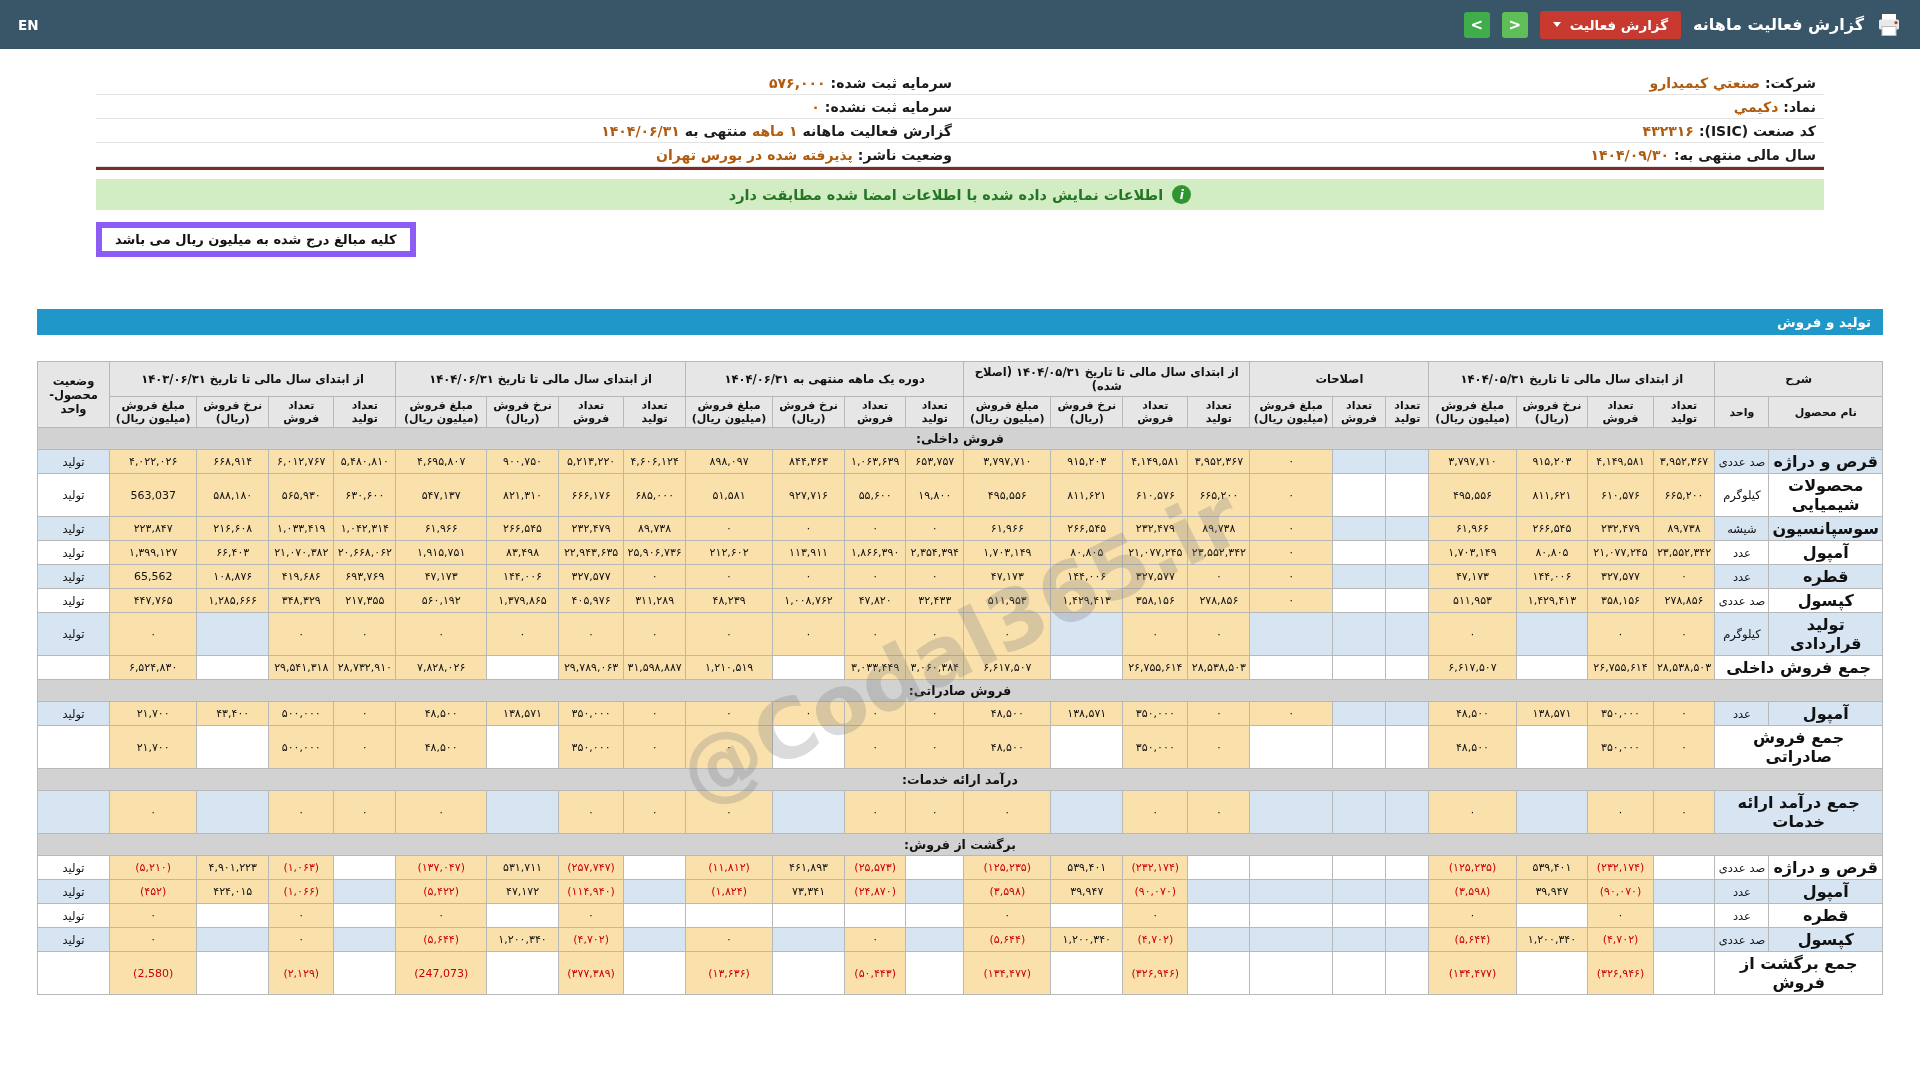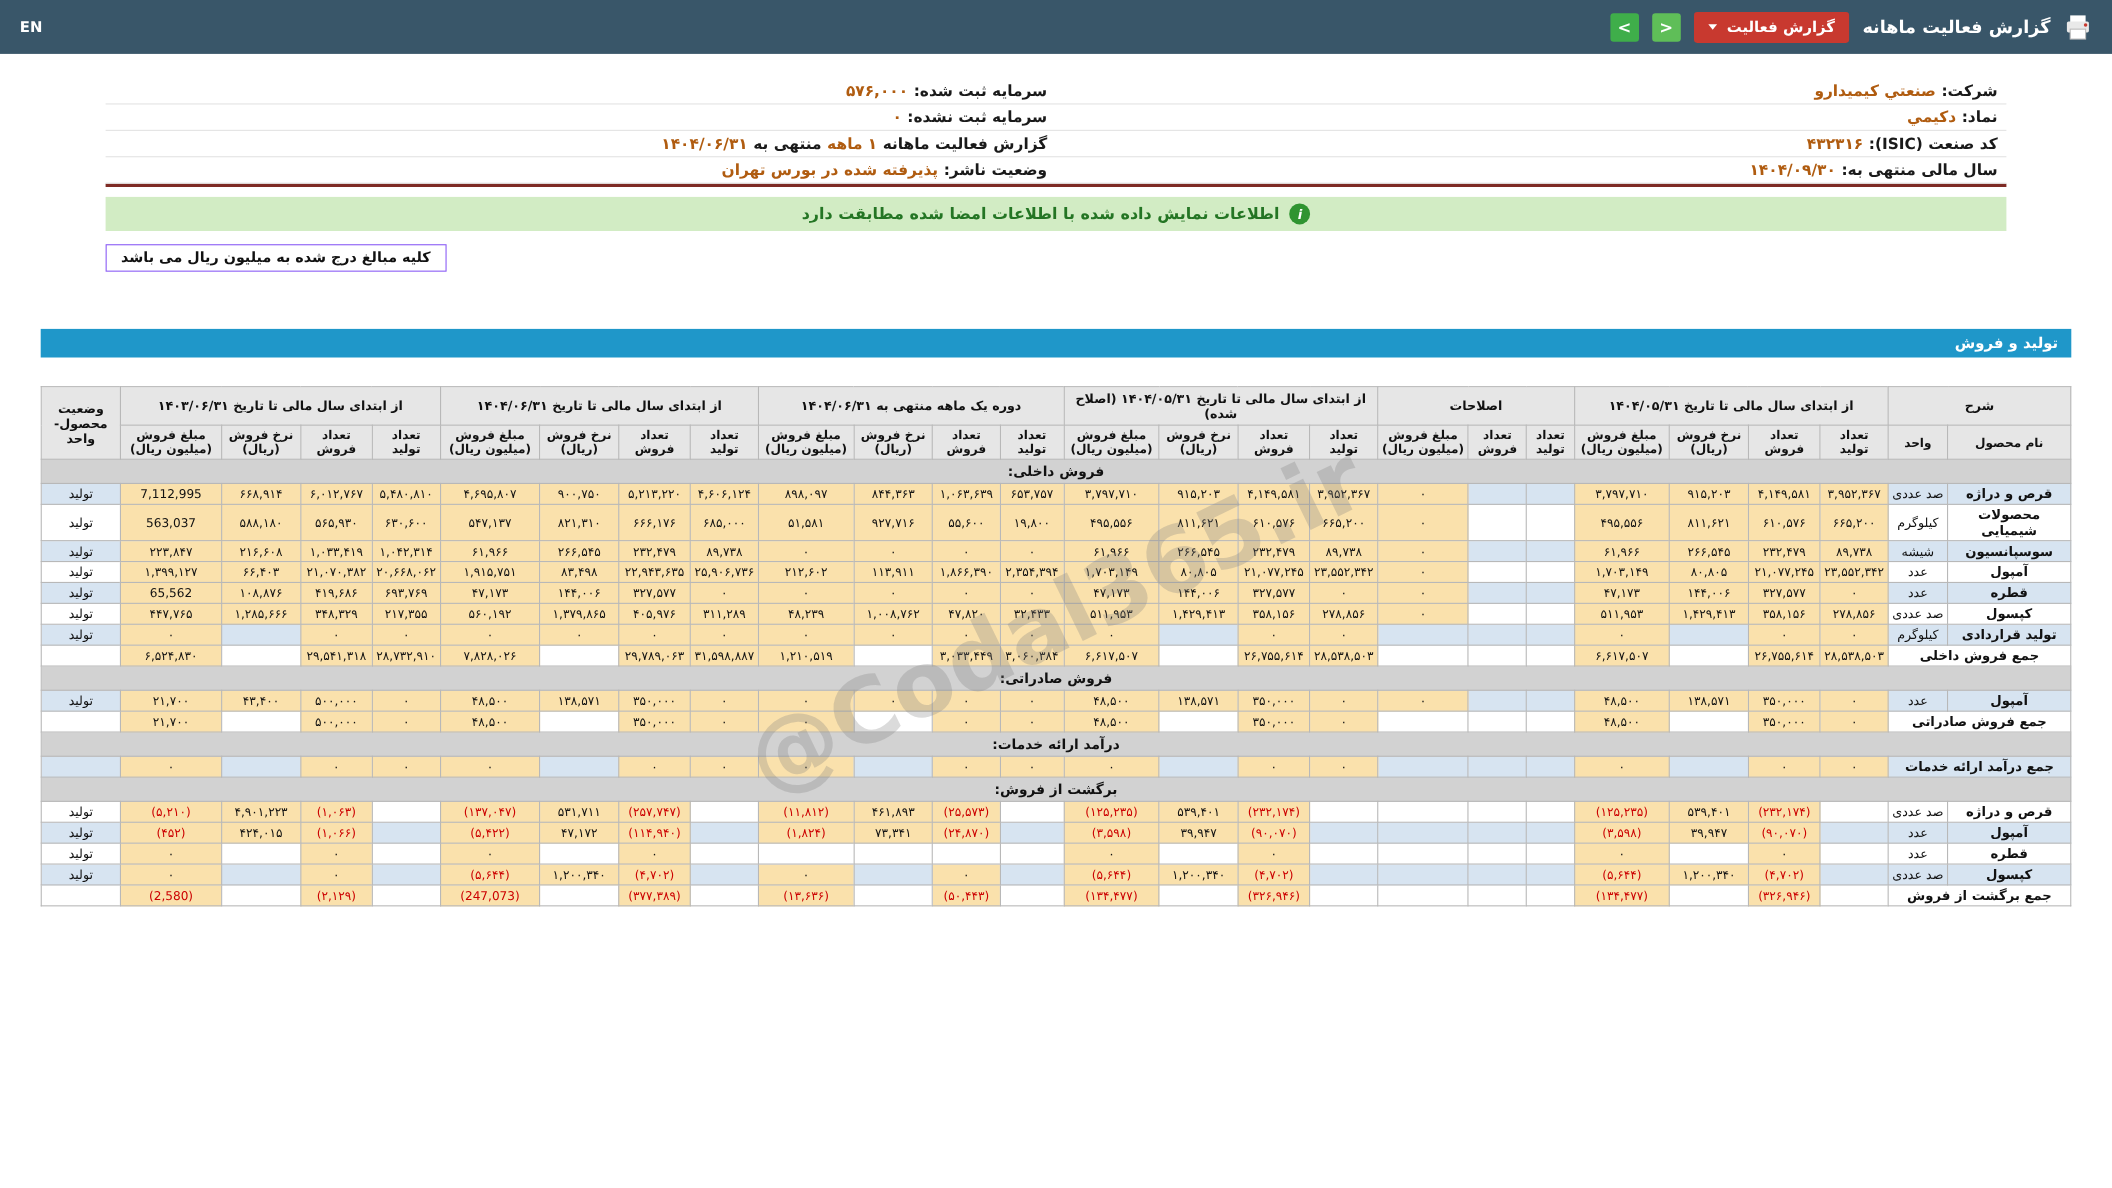--- a/index.html
+++ b/index.html
@@ -27,39 +27,39 @@
   .info-row { display: flex; align-items: center; gap: 5px; min-height: 24px; border-bottom: 1px solid #e3e3e3; padding: 1px 8px; font-size: 14px; font-weight: bold; }
   .ilabel { color: #1a1a1a; }
   .ival { color: #b05c10; }
 
   
   .banner { margin: 9px 96px 0; background: #d2ecc4; color: #247524; display: flex; align-items: center; justify-content: center; gap: 9px; padding: 6px 0; font-size: 14.5px; font-weight: bold; }
   .info-circle { width: 19px; height: 19px; border-radius: 50%; background: #2f9431; color: #fff; font-size: 12px; font-weight: bold; font-style: italic; display: flex; align-items: center; justify-content: center; flex: 0 0 auto; }
 
   
   .amounts-note-row { margin: 12px 96px 0; }
-  .amounts-note { width: fit-content; margin-inline-start: auto; border: 1px solid #8b5cf6; background: #fff; padding: 4px 13px; font-size: 13px; font-weight: bold; color: #111; }
+  .amounts-note { width: fit-content; margin-inline-start: auto; border: 6px solid #8b5cf6; background: #fff; padding: 4px 13px; font-size: 13px; font-weight: bold; color: #111; }
 
   
   .main { margin: 52px 37px 0; }
   .section-bar { background: #1f97c9; color: #fff; font-size: 13.5px; font-weight: bold; padding: 5px 12px; }
   .section-note { border: 1px solid #c9c9c9; border-top: none; background: #fff; padding: 4px 10px; font-size: 13px; font-weight: bold; color: #111; }
 
   .table-wrap { position: relative; margin-top: 26px; }
   table { width: 100%; border-collapse: collapse; }
   th, td { border: 1px solid #b8b8b8; }
   thead th { background: #e6e6e6; font-weight: bold; color: #111; padding: 2px 3px; font-size: 11px; }
   thead tr.grp th { font-size: 11.5px; padding: 3px 4px; }
   td { font-size: 11.5px; padding: 2px 3px; text-align: center; color: #111; vertical-align: middle; }
   td.num { white-space: nowrap; font-size: 11px; }
   td.wheat { background: #fae1ac; }
   tr.zb td.plain { background: #d7e4f1; }
   tr.zw td.plain { background: #ffffff; }
   tr.sec-row td { background: #d2d2d2; text-align: center; font-weight: bold; font-size: 12.5px; padding: 3px 10px; color: #111; }
-  td.name { font-weight: bold; font-size: 12px; width: 112px; }
+  td.name { font-weight: bold; font-size: 16px; width: 112px; }
   td.unit { width: 54px; }
   td.status { width: 72px; }
   .neg { color: #cc0000; }
   .watermark { position: absolute; top: 45%; left: 50%; transform: translate(-50%, -50%) rotate(-26deg); font-size: 82px; font-weight: bold; color: rgba(125,125,125,0.28); pointer-events: none; direction: ltr; white-space: nowrap; }
 </style>
 </head>
 <body>
 
 <div class="navbar">
   <span class="printer-icon">
@@ -197,21 +197,21 @@
             <td class="num wheat">۱,۰۶۳,۶۳۹</td>
             <td class="num wheat">۸۴۴,۳۶۳</td>
             <td class="num wheat">۸۹۸,۰۹۷</td>
             <td class="num wheat">۴,۶۰۶,۱۲۴</td>
             <td class="num wheat">۵,۲۱۳,۲۲۰</td>
             <td class="num wheat">۹۰۰,۷۵۰</td>
             <td class="num wheat">۴,۶۹۵,۸۰۷</td>
             <td class="num wheat">۵,۴۸۰,۸۱۰</td>
             <td class="num wheat">۶,۰۱۲,۷۶۷</td>
             <td class="num wheat">۶۶۸,۹۱۴</td>
-            <td class="num wheat">7,112,995</td>
+            <td class="num wheat">۴,۰۲۲,۰۲۶</td>
             <td class="status plain">تولید</td>
           </tr>
           <tr class="zw">
             <td class="name plain">محصولات شیمیایی</td>
             <td class="unit plain">کیلوگرم</td>
             <td class="num wheat">۶۶۵,۲۰۰</td>
             <td class="num wheat">۶۱۰,۵۷۶</td>
             <td class="num wheat">۸۱۱,۶۲۱</td>
             <td class="num wheat">۴۹۵,۵۵۶</td>
             <td class="num plain"></td>

